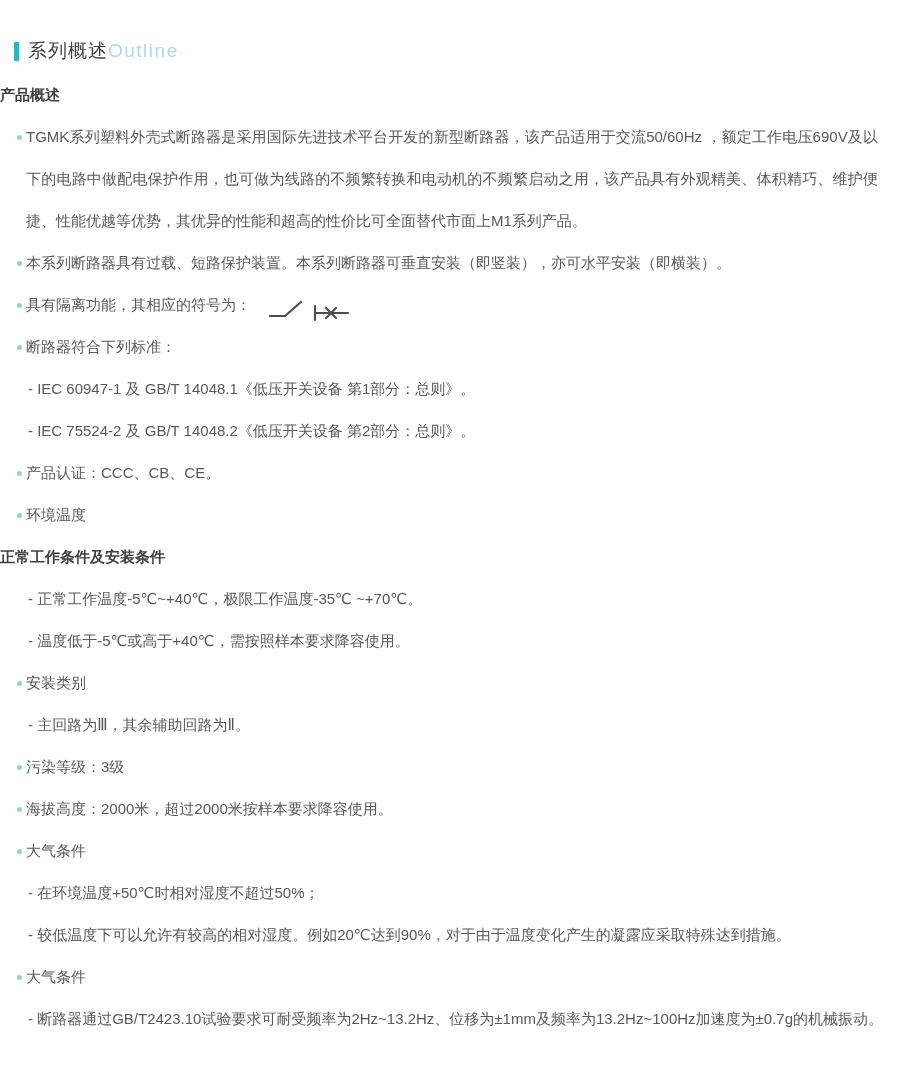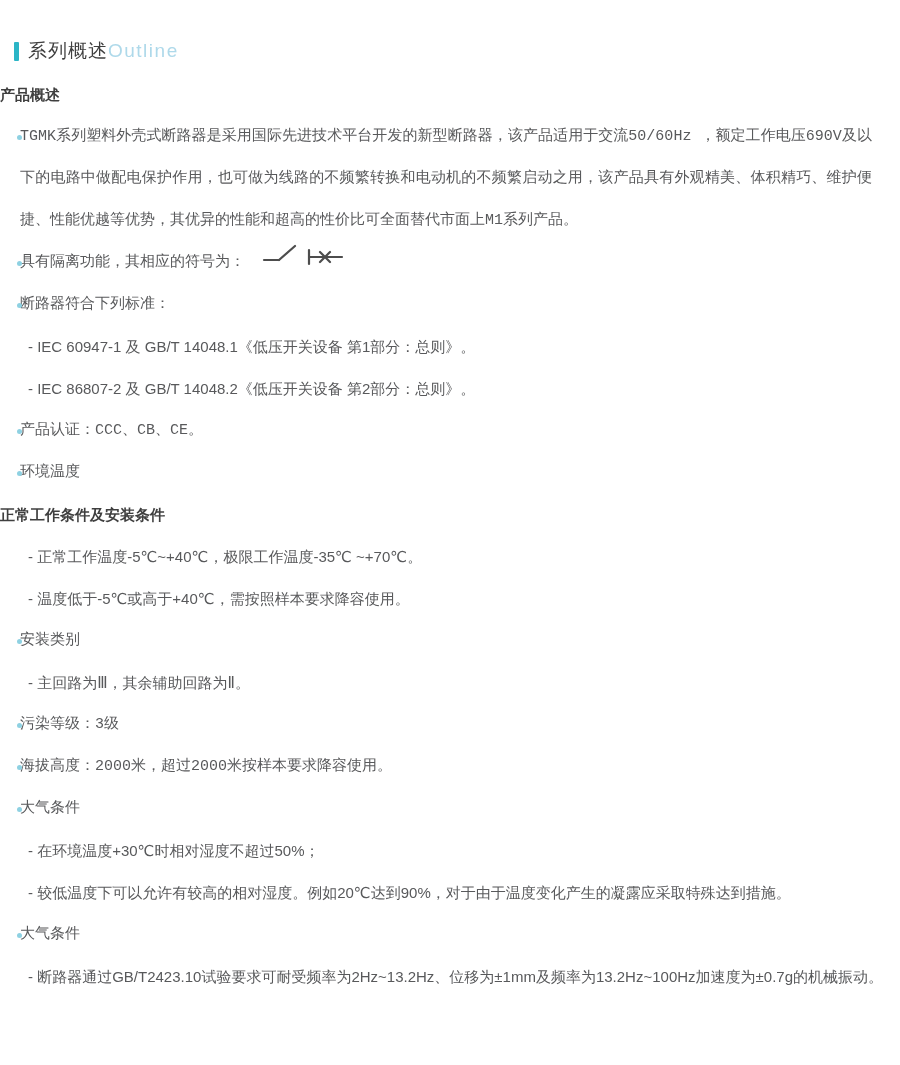--- a/index.html
+++ b/index.html
@@ -16,47 +16,51 @@
     display:flex;align-items:center;
     padding-top:40px;margin-left:14px;height:22px;
   }
   .accent-bar{width:5px;height:19px;margin-right:9px;border-radius:1px;}
   .title-zh{font-size:19px;color:#3f3f3f;letter-spacing:1px;}
   .title-en{font-size:19px;margin-left:0;letter-spacing:1.5px;}
   
   .content{margin-top:12px;width:878px;}
   .line{line-height:42px;font-size:15px;position:relative;}
   .line-heading{font-weight:bold;color:#3f3f3f;font-size:15px;}
-  .line-bullet{padding-left:20px;font-family:Liberation Mono, monospace;}
+  .line-bullet{padding-left:26px;}
   .line-bullet .dot{
     position:absolute;left:17px;top:18.5px;
     width:5px;height:5px;border-radius:50%;
   }
   .line-bullet .txt{display:block;text-align:justify;width:852px;}
   .line-bullet.no-justify .txt{text-align:left;width:auto;}
   .line-sub{padding-left:28px;white-space:nowrap;}
   .sym{vertical-align:middle;margin-left:16px;position:relative;top:-2px;}
-  .inline-wrap{display:flex;align-items:flex-start;}
+  .inline-wrap{display:flex;align-items:flex-end;}
 </style>
 </head>
 <body>
 
 <div class="doc">
 
   <div class="sec-header">
     <span class="accent-bar" style="background: rgb(43, 181, 198);"></span>
     <span class="title-zh">系列概述</span>
     <span class="title-en" style="color: rgb(174, 217, 234);">Outline</span>
   </div>
 
   <div class="content" id="content">
       <div class="line line-heading"><span>产品概述</span></div>
       <div class="line line-bullet">
         <span class="dot" style="background: rgb(142, 209, 226);"></span>
         <span class="txt">TGMK系列塑料外壳式断路器是采用国际先进技术平台开发的新型断路器，该产品适用于交流50/60Hz ，额定工作电压690V及以下的电路中做配电保护作用，也可做为线路的不频繁转换和电动机的不频繁启动之用，该产品具有外观精美、体积精巧、维护便捷、性能优越等优势，其优异的性能和超高的性价比可全面替代市面上M1系列产品。</span>
+      </div>
+      <div class="line line-bullet">
+        <span class="dot" style="background: rgb(142, 209, 226);"></span>
+        <span class="txt">本系列断路器具有过载、短路保护装置。本系列断路器可垂直安装（即竖装），亦可水平安装（即横装）。</span>
       </div>
       <div class="line line-bullet no-justify">
         <span class="dot" style="background: rgb(142, 209, 226);"></span>
         <span class="inline-wrap">
           <span class="txt">具有隔离功能，其相应的符号为：</span>
           <svg class="sym" width="84" height="28" viewBox="0 0 84 28">
             <g stroke="#4d4d4d" stroke-width="2.2" fill="none" stroke-linecap="round">
               <path d="M3 20 H18"></path>
               <path d="M18 20 L34 6"></path>
               <path d="M48 10 V24"></path>
@@ -65,21 +69,21 @@
               <path d="M69 12 L59 22"></path>
             </g>
           </svg>
         </span>
       </div>
       <div class="line line-bullet">
         <span class="dot" style="background: rgb(142, 209, 226);"></span>
         <span class="txt">断路器符合下列标准：</span>
       </div>
       <div class="line line-sub"><span>- IEC 60947-1 及 GB/T 14048.1《低压开关设备 第1部分：总则》。</span></div>
-      <div class="line line-sub"><span>- IEC 86807-2 及 GB/T 14048.2《低压开关设备 第2部分：总则》。</span></div>
+      <div class="line line-sub"><span>- IEC 75524-2 及 GB/T 14048.2《低压开关设备 第2部分：总则》。</span></div>
       <div class="line line-bullet">
         <span class="dot" style="background: rgb(142, 209, 226);"></span>
         <span class="txt">产品认证：CCC、CB、CE。</span>
       </div>
       <div class="line line-bullet">
         <span class="dot" style="background: rgb(142, 209, 226);"></span>
         <span class="txt">环境温度</span>
       </div>
       <div class="line line-heading"><span>正常工作条件及安装条件</span></div>
       <div class="line line-sub"><span>- 正常工作温度-5℃~+40℃，极限工作温度-35℃ ~+70℃。</span></div>
@@ -94,21 +98,21 @@
         <span class="txt">污染等级：3级</span>
       </div>
       <div class="line line-bullet">
         <span class="dot" style="background: rgb(142, 209, 226);"></span>
         <span class="txt">海拔高度：2000米，超过2000米按样本要求降容使用。</span>
       </div>
       <div class="line line-bullet">
         <span class="dot" style="background: rgb(142, 209, 226);"></span>
         <span class="txt">大气条件</span>
       </div>
-      <div class="line line-sub"><span>- 在环境温度+30℃时相对湿度不超过50%；</span></div>
+      <div class="line line-sub"><span>- 在环境温度+50℃时相对湿度不超过50%；</span></div>
       <div class="line line-sub"><span>- 较低温度下可以允许有较高的相对湿度。例如20℃达到90%，对于由于温度变化产生的凝露应采取特殊达到措施。</span></div>
       <div class="line line-bullet">
         <span class="dot" style="background: rgb(142, 209, 226);"></span>
         <span class="txt">大气条件</span>
       </div>
       <div class="line line-sub"><span>- 断路器通过GB/T2423.10试验要求可耐受频率为2Hz~13.2Hz、位移为±1mm及频率为13.2Hz~100Hz加速度为±0.7g的机械振动。</span></div>
     </div>
 
 </div>
 

